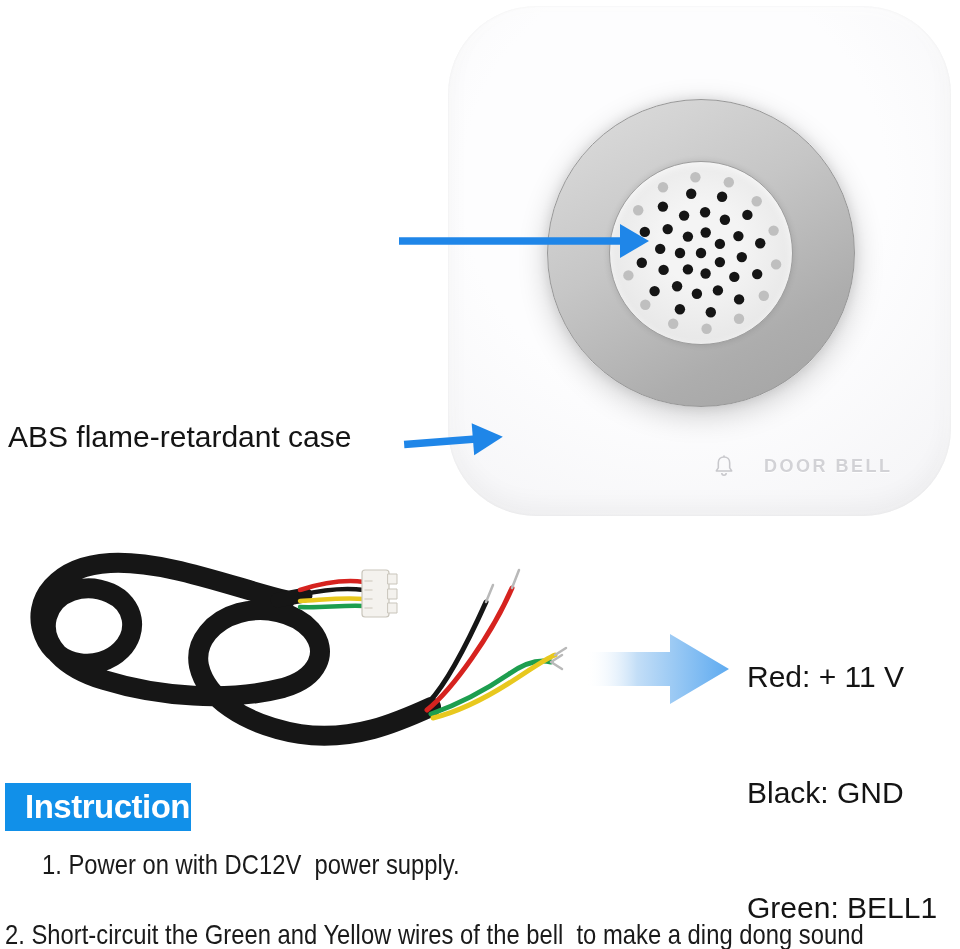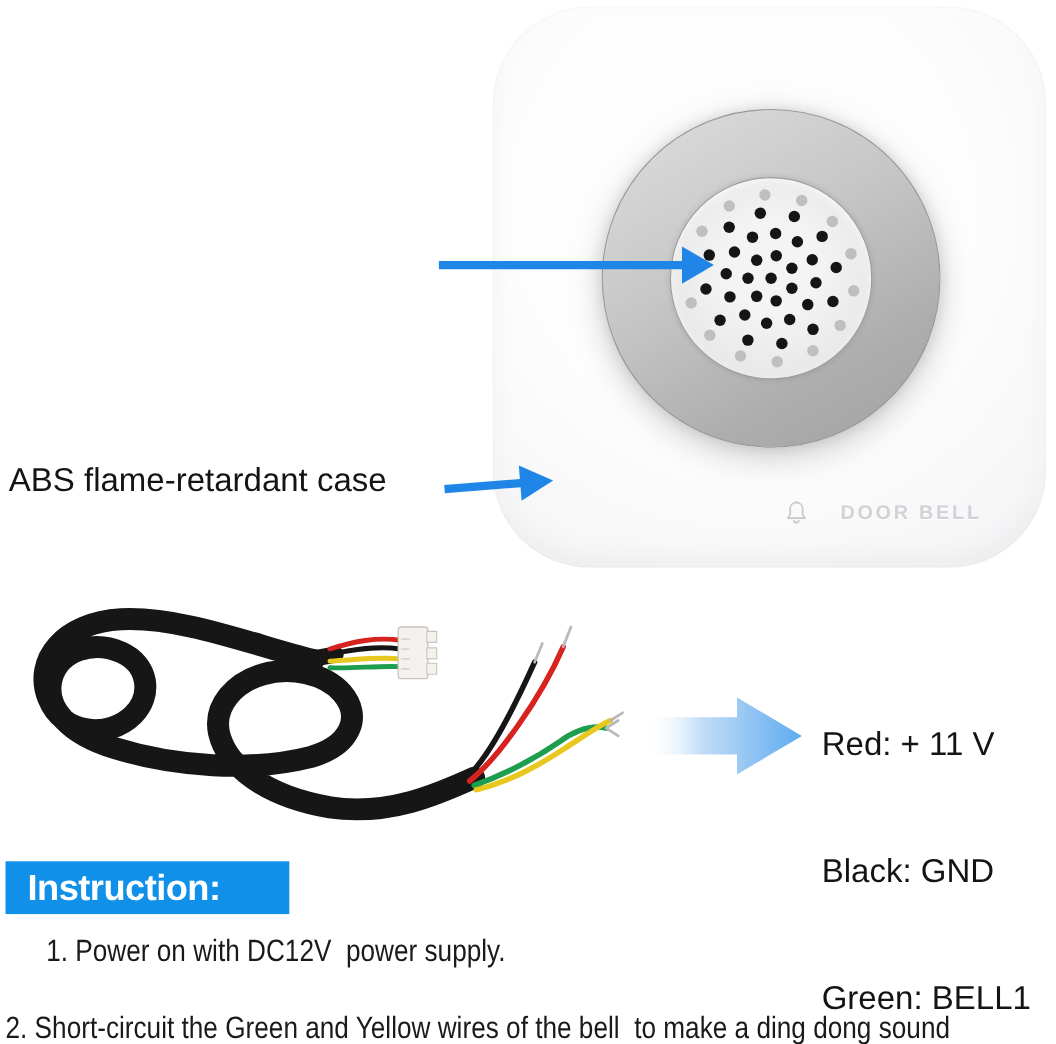--- a/index.html
+++ b/index.html
@@ -35,21 +35,21 @@
   }
   
   svg.overlay{position:absolute;left:0;top:0;}
   
   .speaker-label{position:absolute;left:267px;top:224px;font-size:30px;color:#141414;}
   .case-label{position:absolute;left:8px;top:420px;font-size:30px;color:#141414;}
   
   .legend{position:absolute;left:747px;top:581px;font-size:30px;line-height:38.5px;color:#141414;white-space:pre;}
   
   .instr-header{
-    position:absolute;left:5px;top:783px;width:258px;height:48px;background:#1190e9;
+    position:absolute;left:5px;top:783px;width:186px;height:48px;background:#1190e9;
   }
   .instr-header .t{
     display:block;padding-left:20px;line-height:47px;font-size:33px;font-weight:bold;
     letter-spacing:-.5px;color:#ffffff;
   }
   .instr-line{position:absolute;font-size:28px;color:#1a1a1a;white-space:pre;}
   .instr-line .sq{display:inline-block;transform:scaleX(.85);transform-origin:0 0;white-space:pre;}
   .l1{left:8px;top:849px;margin-left:34px;} .l2{left:36px;top:884px;} .l3{left:5px;top:919px;}
 </style>
 </head>

